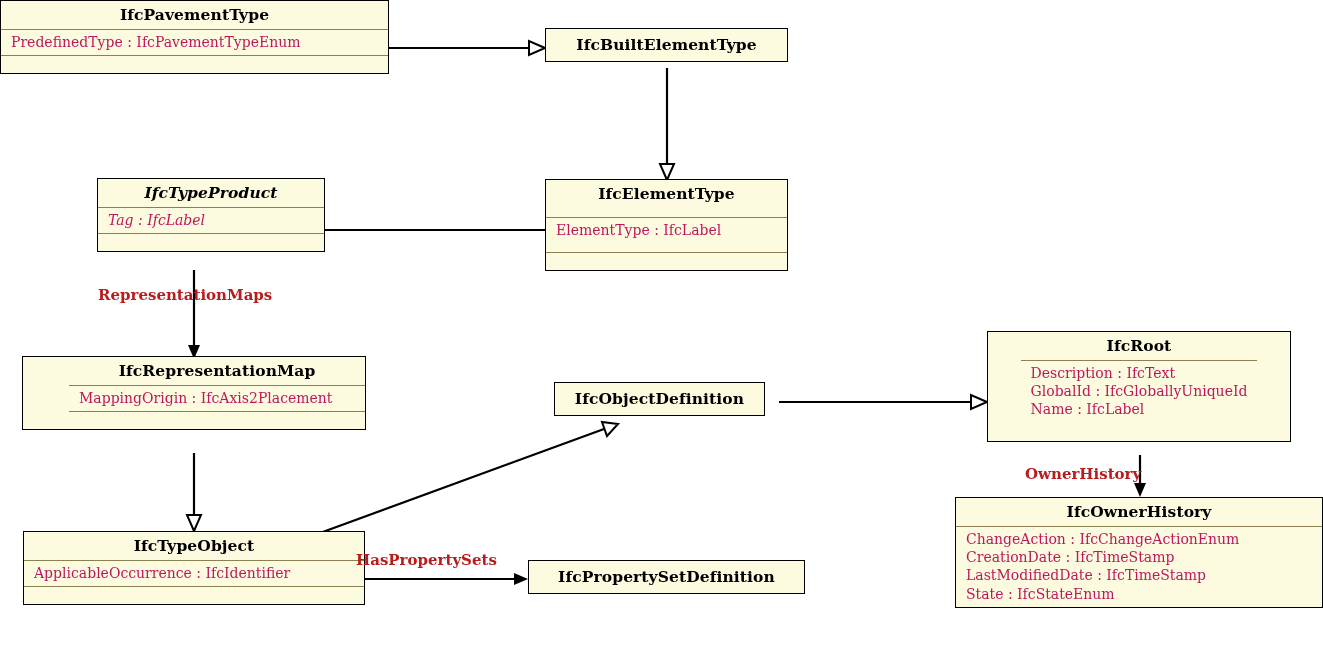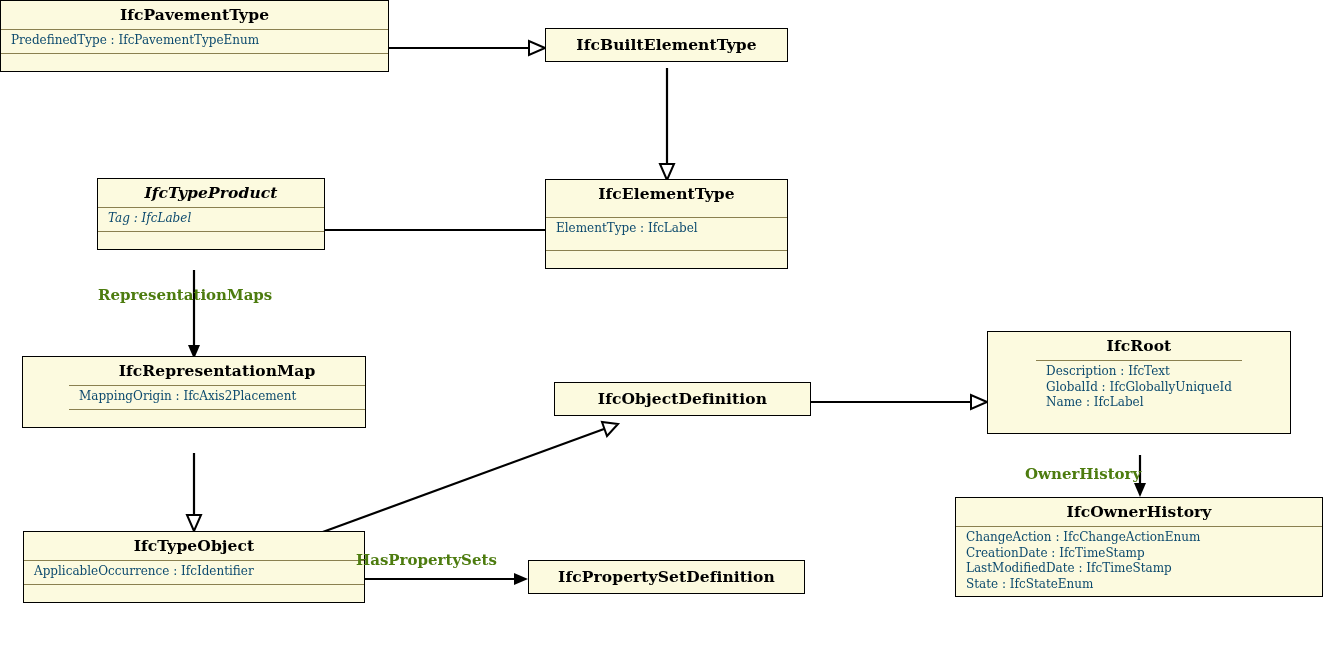--- a/index.html
+++ b/index.html
@@ -29,42 +29,42 @@
     font-weight: bold;
     font-size: 15.5px;
     color: #000000;
     padding: 4px 8px 5px 8px;
     letter-spacing: 0.1px;
     white-space: nowrap;
   }
   .uml-attrs {
     border-top: 1.7px solid #8a8050;
     padding: 3px 10px 4px 10px;
-    font-size: 12px;
-    color: #0c4a6e;
+    font-size: 14px;
+    color: #be185d;
     line-height: 1.30;
   }
   .uml-attr {
     white-space: nowrap;
   }
   .uml-ops {
     border-top: 1.7px solid #8a8050;
     min-height: 17px;
   }
   .single-compartment .uml-name {
     padding: 6px 10px 7px 10px;
   }
 
   
   .edge-label {
     position: absolute;
     font-family: "DejaVu Serif", "Liberation Serif", serif;
     font-weight: bold;
     font-size: 15px;
-    color: #4d7c0f;
+    color: #b91c1c;
     white-space: nowrap;
     background: transparent;
   }
 
   
   #edges {
     position: absolute;
     left: 0;
     top: 0;
     width: 1323px;
@@ -168,21 +168,21 @@
   </div>
 
   <div class="uml-class" style="left:22px; top:356px; width:344px;padding-left:46px;">
     <div class="uml-name">IfcRepresentationMap</div>
     <div class="uml-attrs">
       <div class="uml-attr">MappingOrigin : IfcAxis2Placement</div>
     </div>
     <div class="uml-ops"></div>
   </div>
 
-  <div class="uml-class single-compartment" style="left:554px; top:382px; width:257px;">
+  <div class="uml-class single-compartment" style="left:554px; top:382px; width:211px;">
     <div class="uml-name">IfcObjectDefinition</div>
   </div>
 
   <div class="uml-class" style="left:987px; top:331px; width:304px;align-items:center;">
     <div class="uml-name">IfcRoot</div>
     <div class="uml-attrs">
       <div class="uml-attr">Description : IfcText</div>
       <div class="uml-attr">GlobalId : IfcGloballyUniqueId</div>
       <div class="uml-attr">Name : IfcLabel</div>
     </div>

